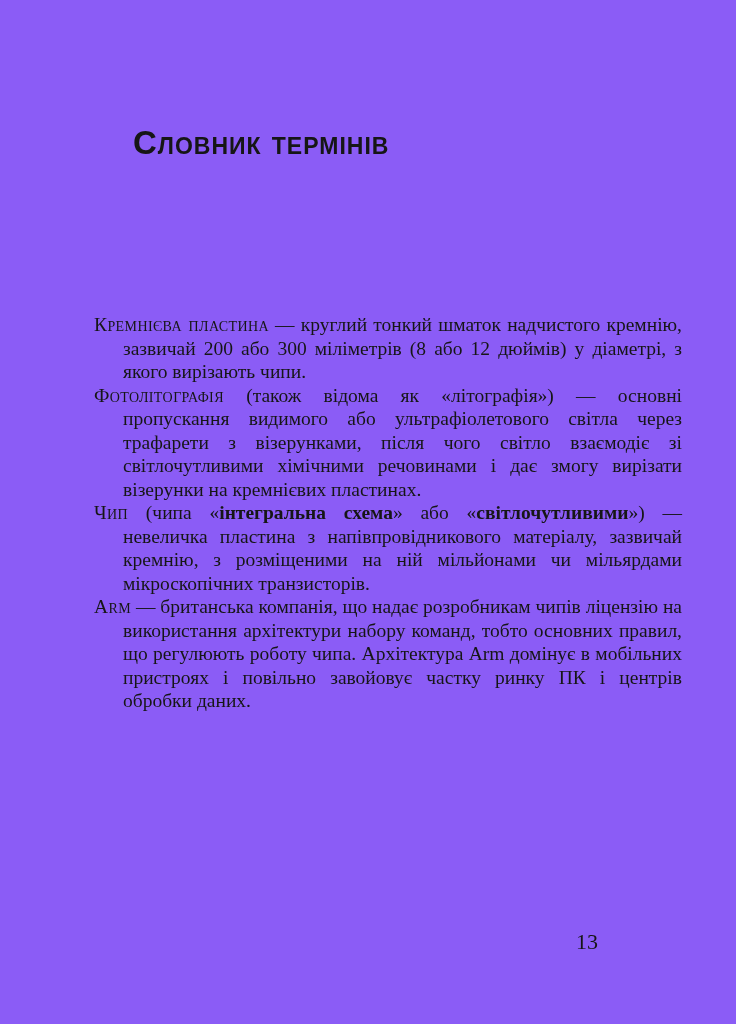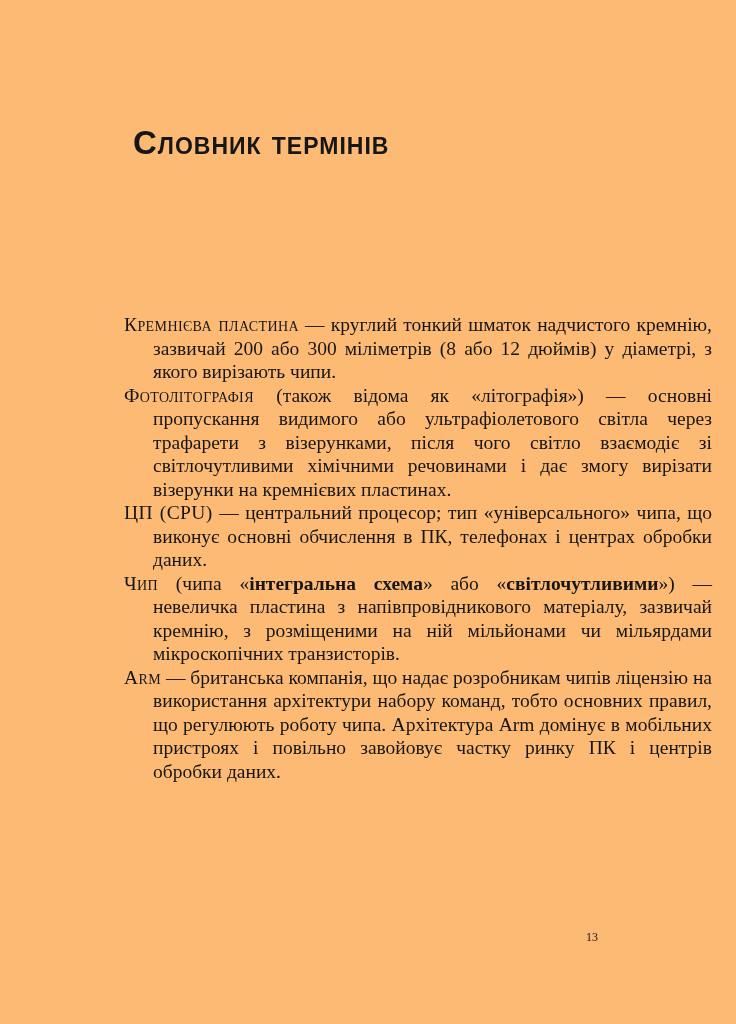--- a/index.html
+++ b/index.html
@@ -5,72 +5,71 @@
   html, body { margin: 0; padding: 0; }
   body {
     width: 736px; height: 1024px;
     background: #ffffff;
     font-family: "Liberation Serif", serif;
     position: relative;
     overflow: hidden;
   }
   .page {
     position: absolute; inset: 0;
-    background: #fdba74;
+    background: #8b5cf6;
     color: #161616;
   }
   .title {
     position: absolute;
     left: 133px; top: 126px;
     margin: 0;
     font-family: "Liberation Sans", sans-serif;
     font-weight: 700;
     font-variant: small-caps;
     font-size: 33px;
     line-height: 1;
     letter-spacing: 1px;
     color: #161616;
   }
   .glossary {
     position: absolute;
-    left: 124px; top: 313px;
+    left: 94px; top: 313px;
     width: 588px;
     font-size: 19.5px;
     line-height: 23.5px;
     text-align: justify;
     color: #161616;
   }
   .entry {
     margin: 0;
     padding-left: 29px;
     text-indent: -29px;
   }
   .term {
     font-variant: small-caps;
     letter-spacing: 0.4px;
   }
   .entry b { font-weight: 700; }
   .page-number {
     position: absolute;
     top: 931px;
     right: 138px;
-    font-size: 12px;
+    font-size: 22px;
     line-height: 1;
     color: #161616;
     text-align: right;
   }
 </style>
 </head>
 <body>
 
 <div class="page">
   <h1 class="title">Словник термінів</h1>
 
   <div class="glossary" id="glossary">
       <p class="entry"><span class="term">Кремнієва пластина</span><span><span> — круглий тонкий шматок надчистого кремнію, зазвичай 200 або 300 міліметрів (8 або 12 дюймів) у діаметрі, з якого вирізають чипи.</span></span></p>
       <p class="entry"><span class="term">Фотолітографія</span><span><span> (також відома як «літографія») — основні пропускання видимого або ультрафіолетового світла через трафарети з візерунками, після чого світло взаємодіє зі світлочутливими хімічними речовинами і дає змогу вирізати візерунки на кремнієвих пластинах.</span></span></p>
-      <p class="entry"><span class="term">ЦП (CPU)</span><span><span> — центральний процесор; тип «універсального» чипа, що виконує основні обчислення в ПК, телефонах і центрах обробки даних.</span></span></p>
       <p class="entry"><span class="term">Чип</span><span><span> (чипа «</span><b>інтегральна схема</b><span>» або «</span><b>світлочутливими</b><span>») — невеличка пластина з напівпровідникового матеріалу, зазвичай кремнію, з розміщеними на ній мільйонами чи мільярдами мікроскопічних транзисторів.</span></span></p>
       <p class="entry"><span class="term">Arm</span><span><span> — британська компанія, що надає розробникам чипів ліцензію на використання архітектури набору команд, тобто основних правил, що регулюють роботу чипа. Архітектура Arm домінує в мобільних пристроях і повільно завойовує частку ринку ПК і центрів обробки даних.</span></span></p>
     </div>
 
   <div class="page-number">13</div>
 </div>
 
 </body></html>

